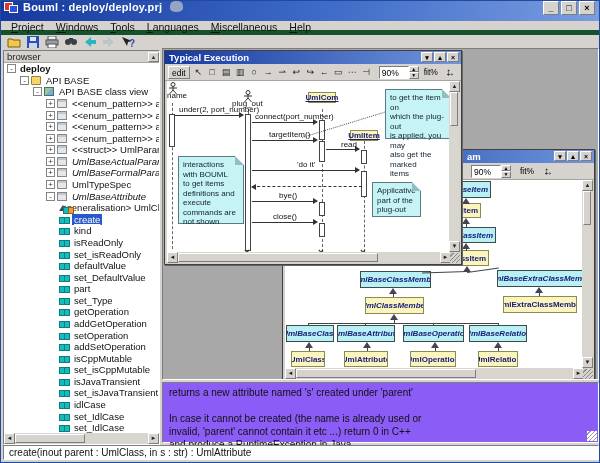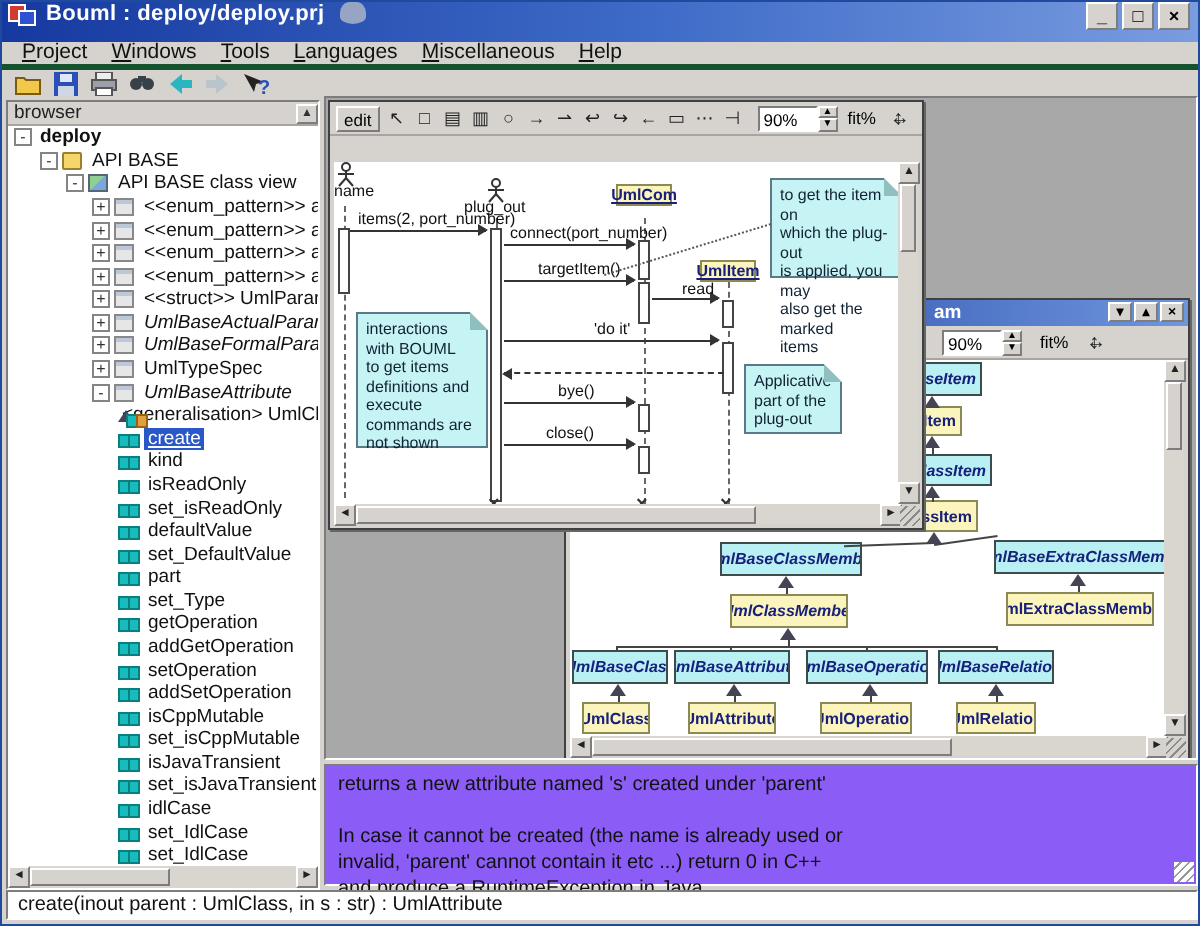--- a/index.html
+++ b/index.html
@@ -9,21 +9,21 @@
   .titlebar{position:absolute;left:0;top:0;width:598px;height:20px;background:linear-gradient(90deg,#16399f 0%,#3f6cc8 55%,#7a9ce0 100%);display:flex;align-items:flex-start;color:#fff}
   .titlebar .ttext{font-size:11px;font-weight:bold;margin-left:4px;letter-spacing:.2px}
   .appicon{width:15px;height:13px;margin-left:3px;position:relative}
   .appicon i{position:absolute;display:block}
   .appicon .r1{left:0;top:1px;width:9px;height:9px;background:#d23b2f;border:1px solid #fff}
   .appicon .r2{left:5px;top:4px;width:9px;height:8px;background:#2f52d2;border:1px solid #fff}
   .jdeco{width:13px;height:11px;margin-left:8px;background:#aab4c8;border-radius:45% 45% 60% 60%/60% 60% 40% 40%;opacity:.85}
   .winbtns{margin-left:auto;margin-right:4px;display:flex;gap:2px}
   .wbtn{width:16px;height:14px;background:#d6d3ce;color:#000;font-size:9px;line-height:12px;text-align:center;font-weight:bold;border:1px solid;border-color:#fff #7d7d7d #7d7d7d #fff}
   
-  .menubar{position:absolute;left:0;top:20px;width:598px;height:14px;background:#d6d3ce;display:flex;align-items:flex-end;padding-left:4px;border-bottom:3px solid #14532d}
+  .menubar{position:absolute;left:0;top:20px;width:598px;height:14px;background:#d6d3ce;display:flex;align-items:flex-start;padding-left:4px;border-bottom:5px solid #14532d}
   .menu-item{display:inline-block;font-size:10.5px;padding:0 6px;color:#111}
   .menu-item::first-letter{text-decoration:underline}
   .toolbar{position:absolute;left:0;top:34px;width:598px;height:14px;background:#d6d3ce;display:flex;align-items:center;gap:3px;padding-left:5px}
   .tbtn{width:16px;height:13px;display:flex;align-items:center;justify-content:center}
   .tbtn svg{display:block}
   
   .browser{position:absolute;left:2px;top:49px;width:157px;height:395px;background:#fff;border:1px solid;border-color:#7d7d7d #fff #fff #7d7d7d}
   .bheader{height:12px;background:#d6d3ce;display:flex;align-items:center;font-size:9.5px;color:#222;padding-left:3px;border-bottom:1px solid #a8a5a0}
   .bup{margin-left:auto;width:11px;height:10px;background:#d6d3ce;border:1px solid;border-color:#fff #7d7d7d #7d7d7d #fff;font-size:6px;line-height:9px;text-align:center;color:#333}
   .tree{position:absolute;left:0;top:12px;width:155px;height:370px;overflow:hidden;background:#fff}
@@ -403,20 +403,28 @@
     <div class="hscroll" style="position:absolute;left:2px;bottom:2px;width:299px;height:10px">
       <span class="sbtn">◄</span>
       <span class="sthumb" style="flex-basis:180px"></span>
         <span class="strack"></span>
       <span class="sbtn">►</span>
     </div>
     <div class="grip" style="right:1px;bottom:1px"></div>
   </div>
 
   <div class="child" id="seqwin" style="left:1px;top:1px;width:298px;height:215px;z-index:2">
+    <div class="wtitle">
+      <span>Typical Execution</span>
+      <span class="cbtns">
+        <span class="cbtn">▾</span>
+        <span class="cbtn">▴</span>
+        <span class="cbtn">×</span>
+      </span>
+    </div>
     <div class="wtools">
       <span class="editbtn">edit</span>
       <span id="seq-icons" style="display:flex;gap:1px">
           <span class="dicon">↖</span>
           <span class="dicon">□</span>
           <span class="dicon">▤</span>
           <span class="dicon">▥</span>
           <span class="dicon">○</span>
           <span class="dicon">→</span>
           <span class="dicon">⇀</span>
@@ -470,21 +478,21 @@
         <div class="abar" style="left: 152px; top: 121px; height: 14px;"></div>
         <div class="abar" style="left: 152px; top: 142px; height: 14px;"></div>
         <div class="abar" style="left: 194px; top: 69px; height: 14px;"></div>
         <div class="abar" style="left: 194px; top: 90px; height: 26px;"></div>
         <div class="xmark" style="left: 77px; top: 168px;">×</div>
         <div class="xmark" style="left: 151px; top: 168px;">×</div>
         <div class="xmark" style="left: 193px; top: 168px;">×</div>
         <div class="msg" style="left: 8px; top: 34px; width: 68px;">
           <span class="ah"></span>
         </div>
-        <div class="mlabel" style="left: 12px; top: 24px;">items(2, port_number)</div>
+        <div class="mlabel" style="left: 12px; top: 24px;">under(2, port_number)</div>
         <div class="msg" style="left: 85px; top: 41px; width: 65px;">
           <span class="ah"></span>
         </div>
         <div class="mlabel" style="left: 88px; top: 31px;">connect(port_number)</div>
         <div class="msg" style="left: 85px; top: 59px; width: 65px;">
           <span class="ah"></span>
         </div>
         <div class="mlabel" style="left: 102px; top: 49px;">targetItem()</div>
         <div class="msg" style="left: 159px; top: 68px; width: 33px;">
           <span class="ah"></span>

